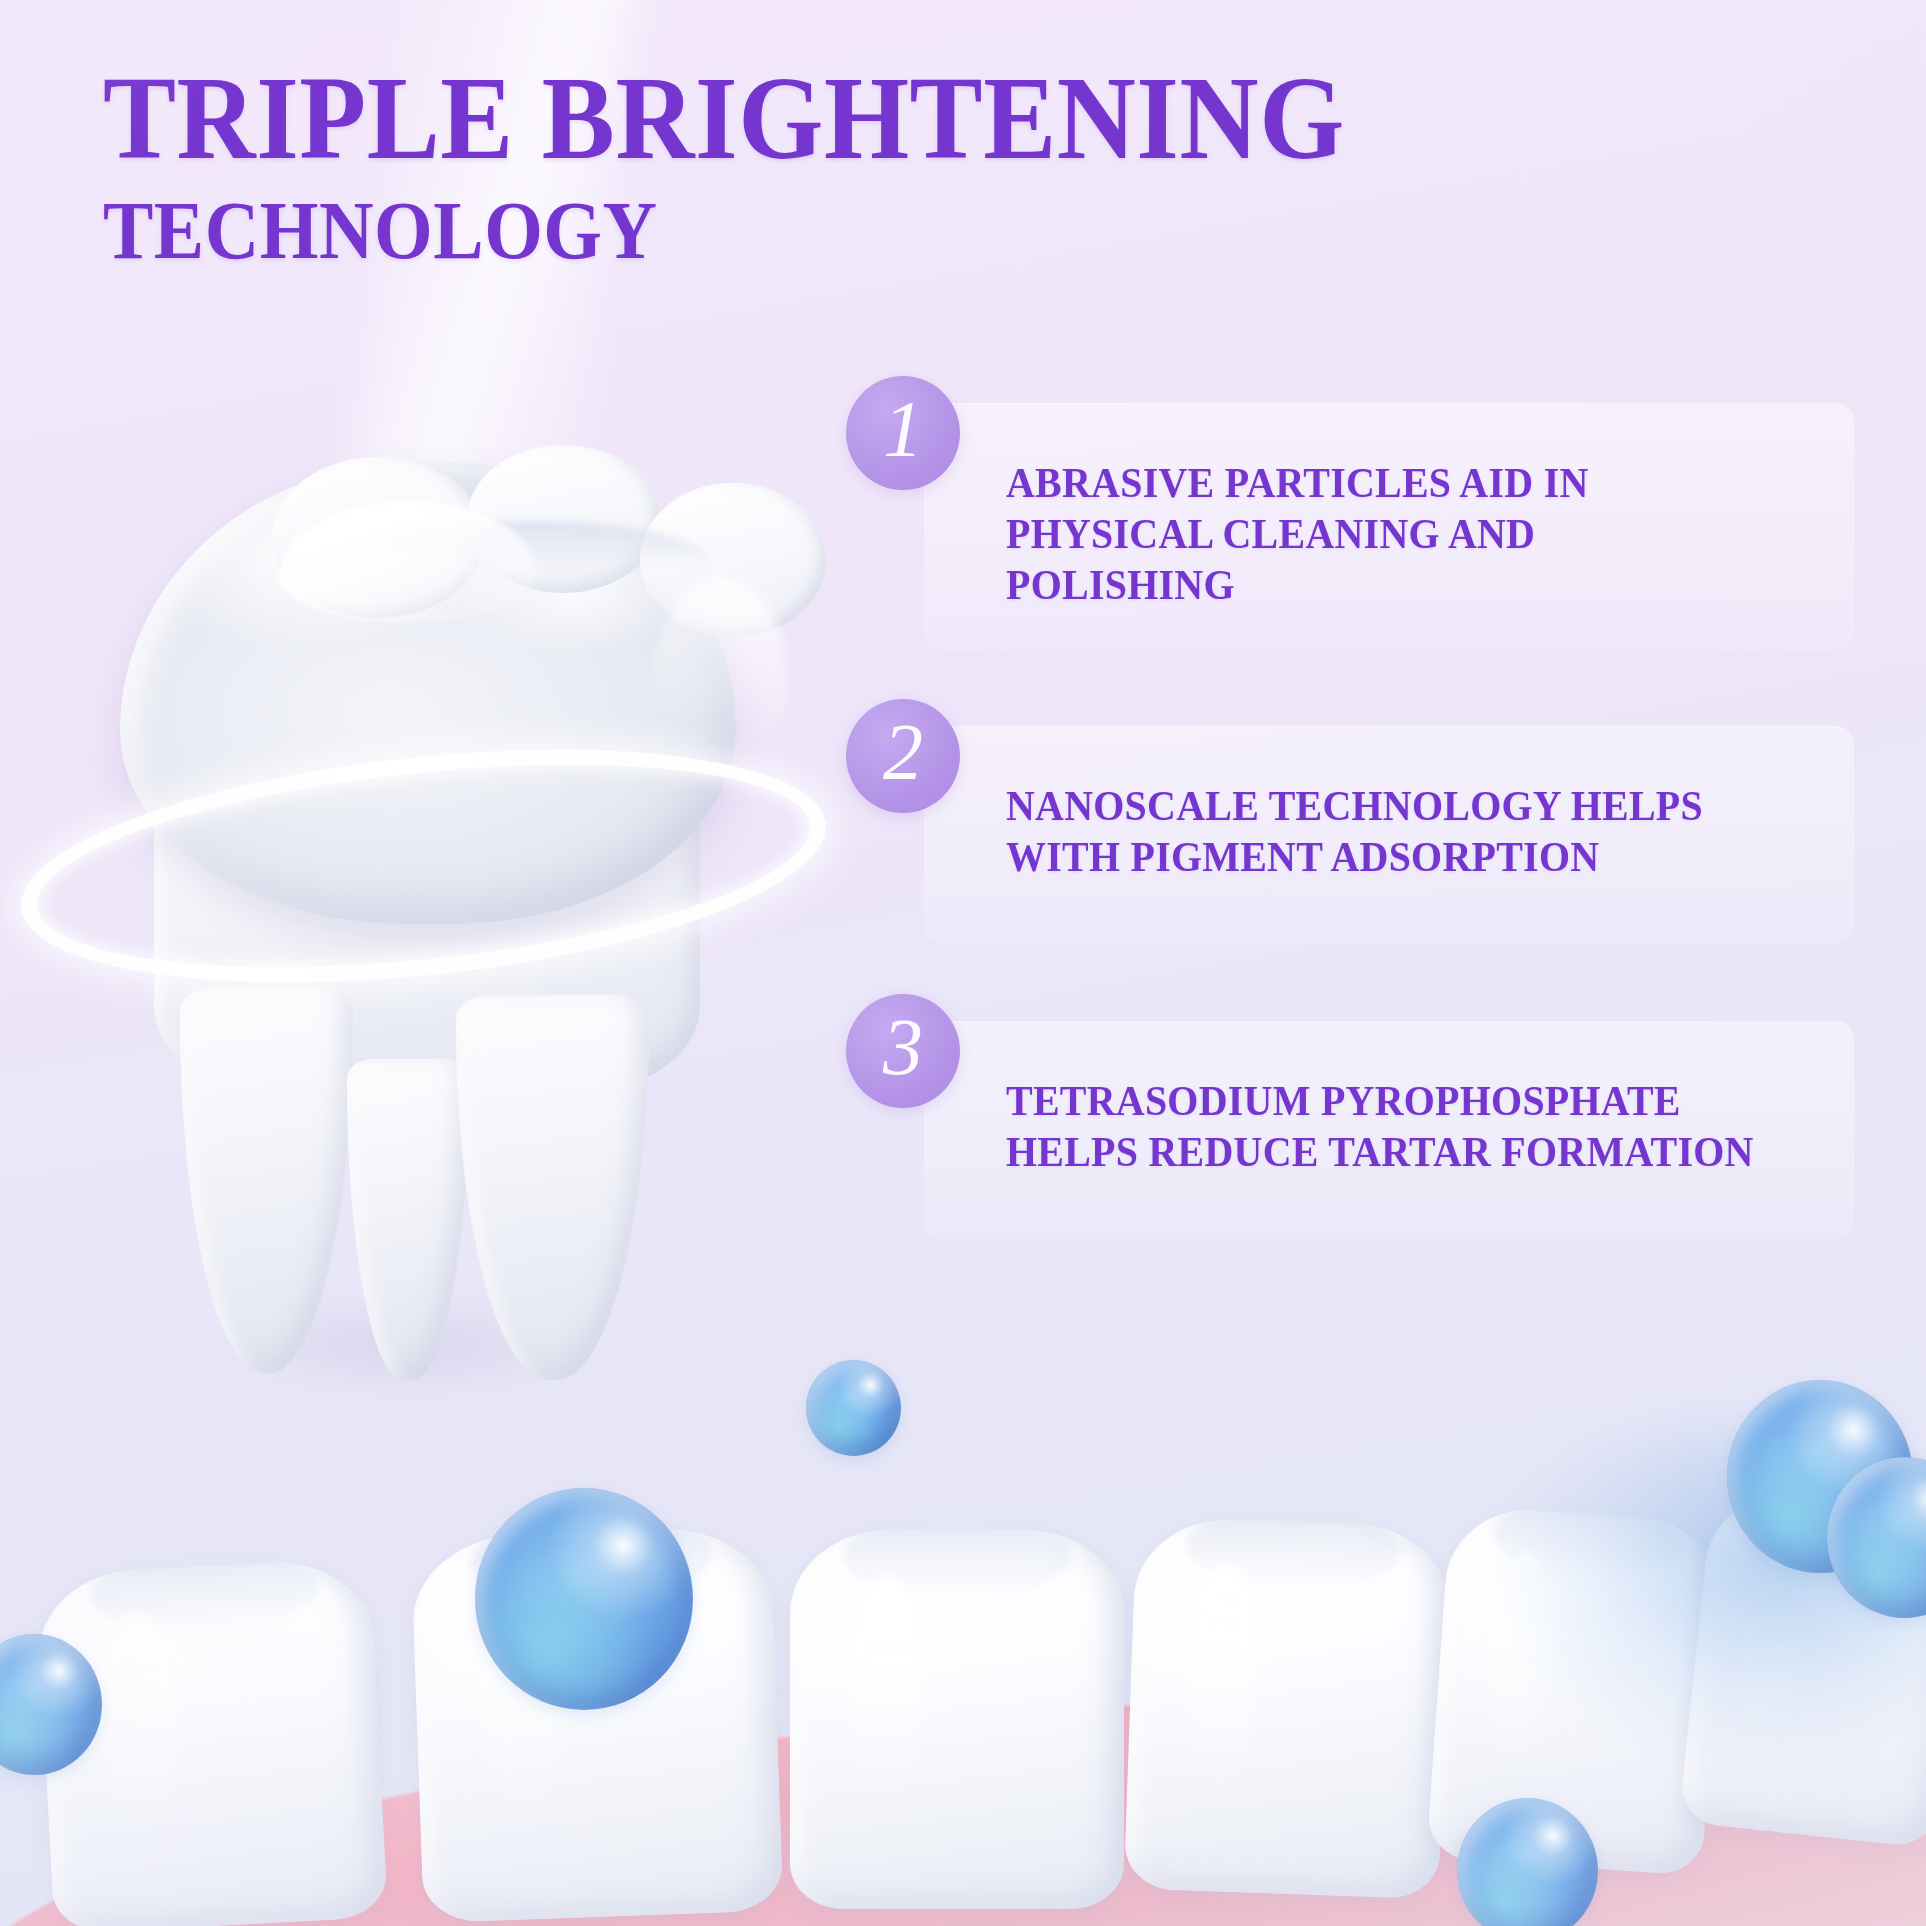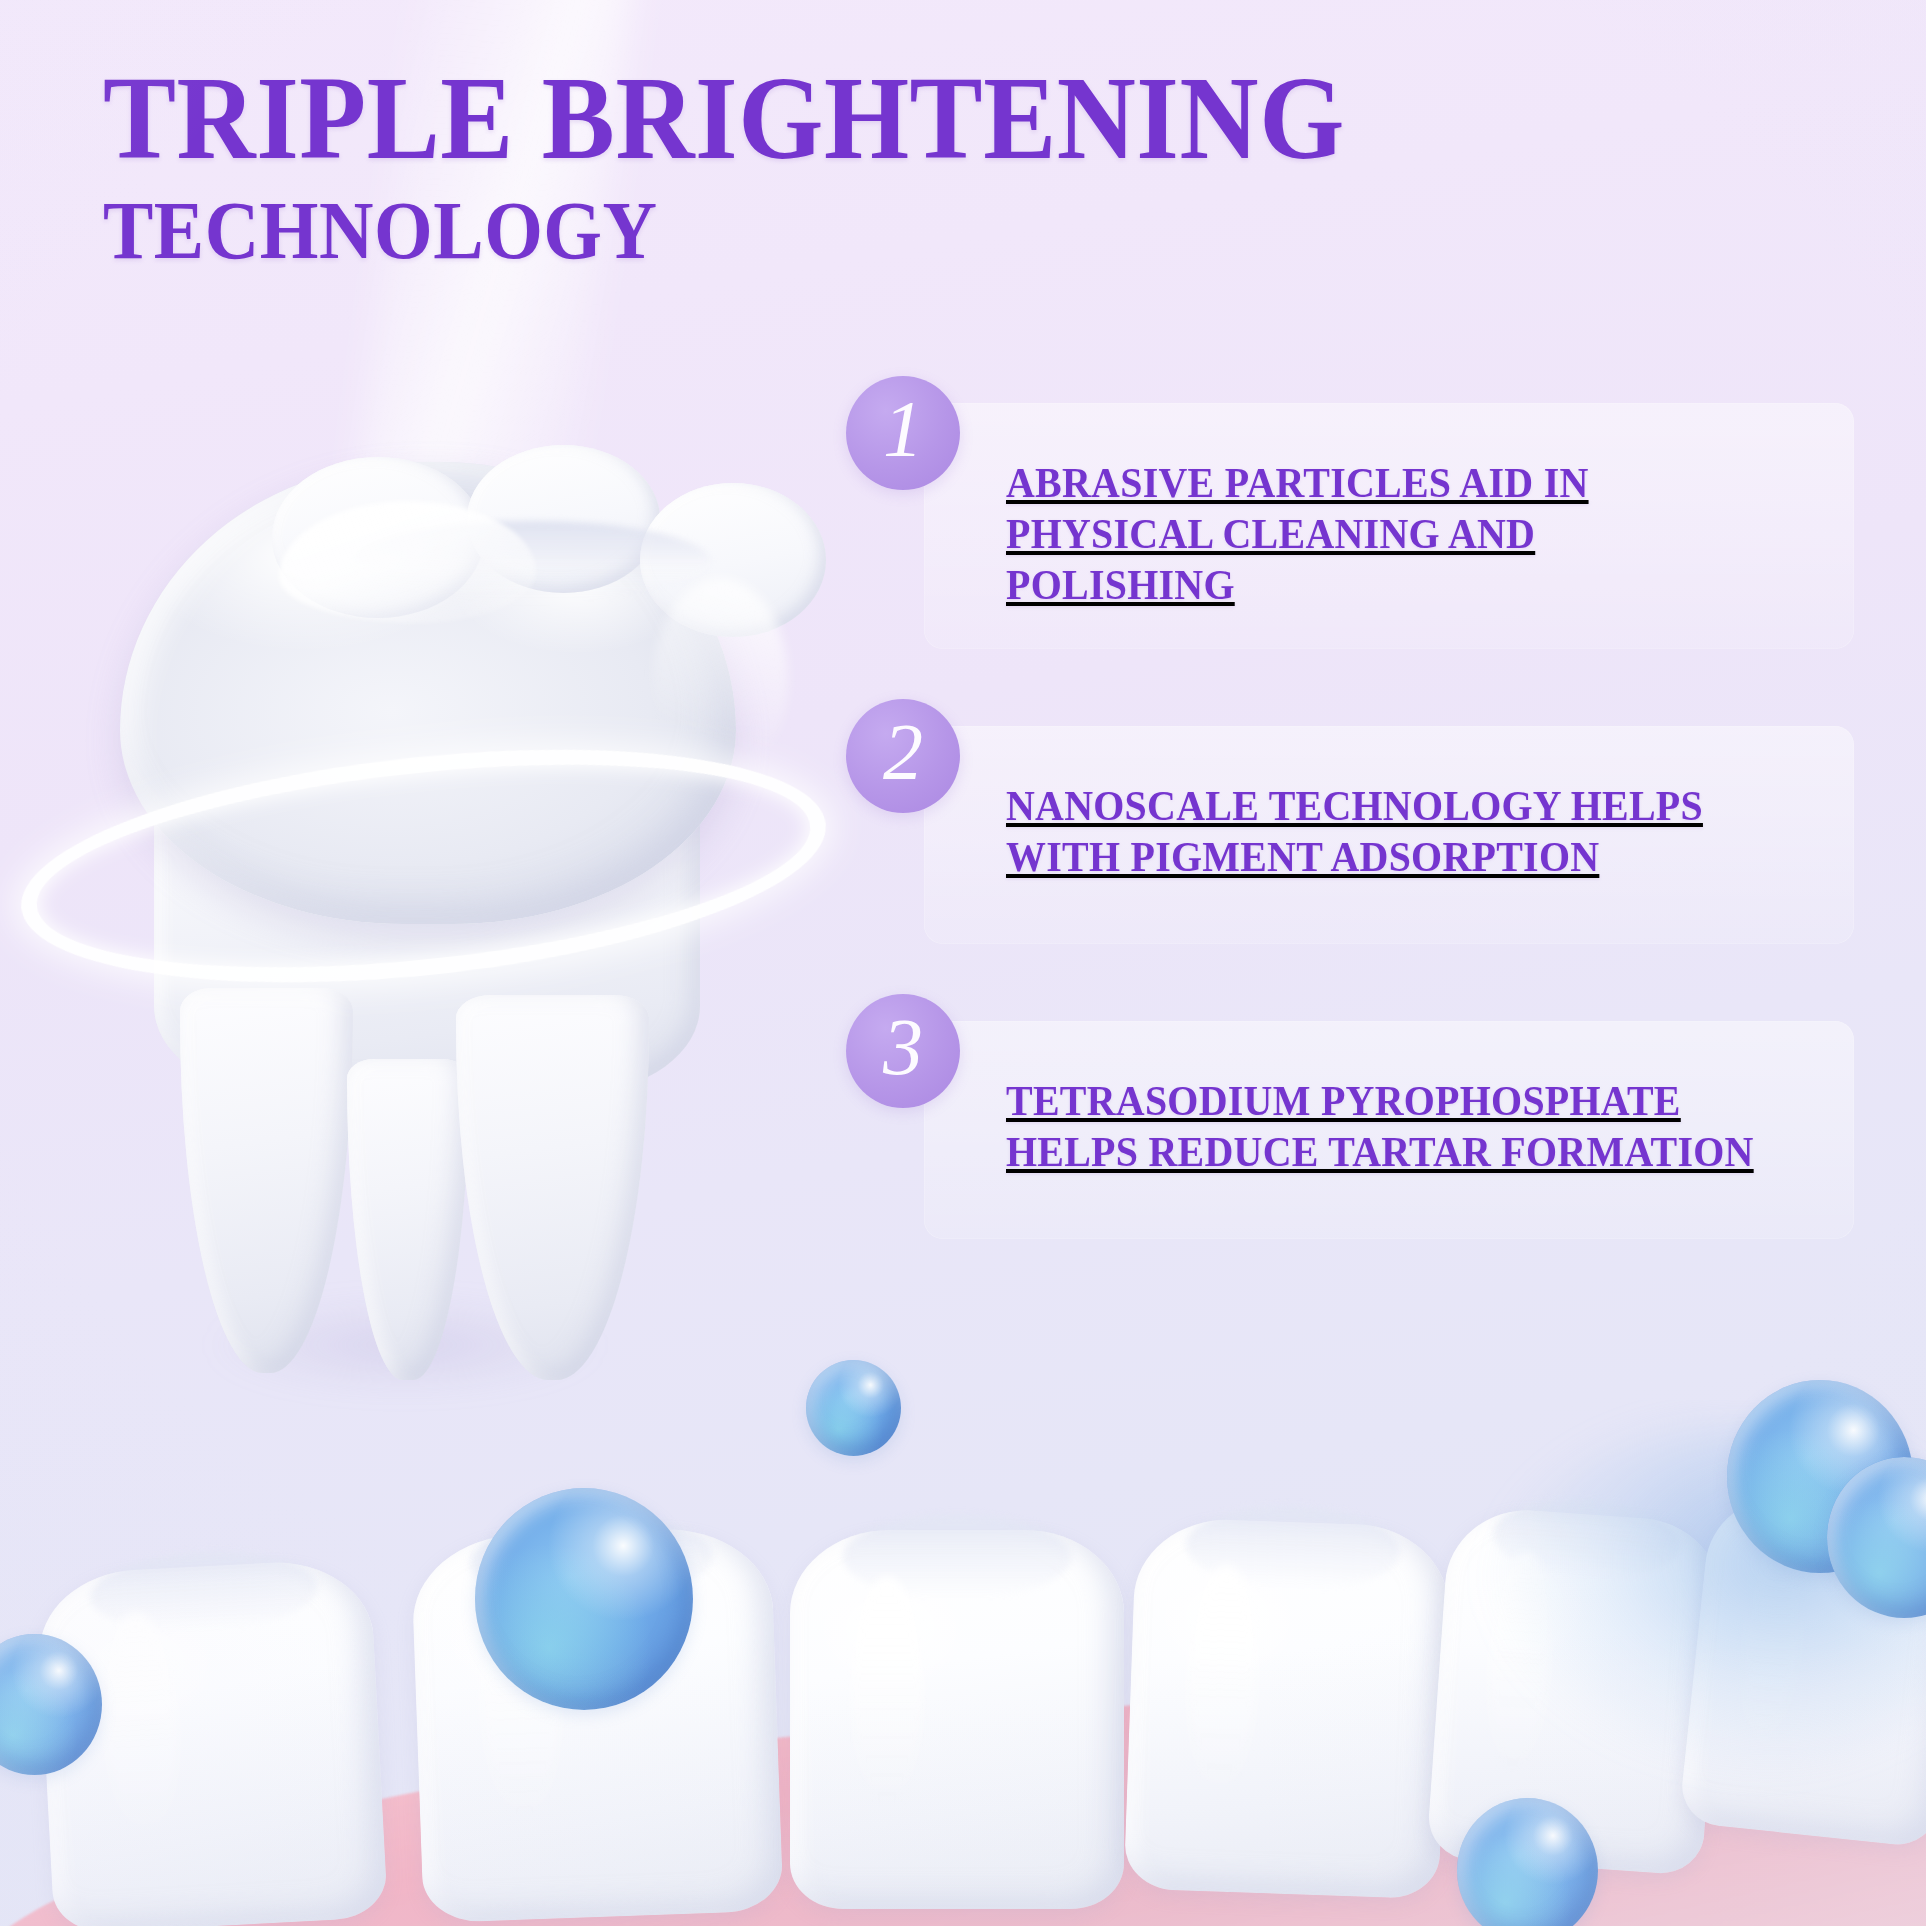--- a/index.html
+++ b/index.html
@@ -120,21 +120,20 @@
     margin-left: 78px;
     min-height: 218px;
     border-radius: 19px;
     background: linear-gradient(180deg,
        rgba(255,255,255,0.46) 0%,
        rgba(255,255,255,0.30) 55%,
        rgba(255,255,255,0.14) 100%);
     box-shadow: inset 0 0 0 0.6px rgba(255,255,255,0.30);
     padding: 55px 45px 37px 82px;
     box-sizing: border-box;
-    text-decoration: underline;
   }
   .feature-badge {
     position: absolute;
     left: 0;
     top: -27px;
     width: 114px;
     height: 114px;
     border-radius: 50%;
     background: radial-gradient(circle at 35% 30%, #c5aaf0 0%, #b696e8 55%, #ab88e2 100%);
     display: flex;

